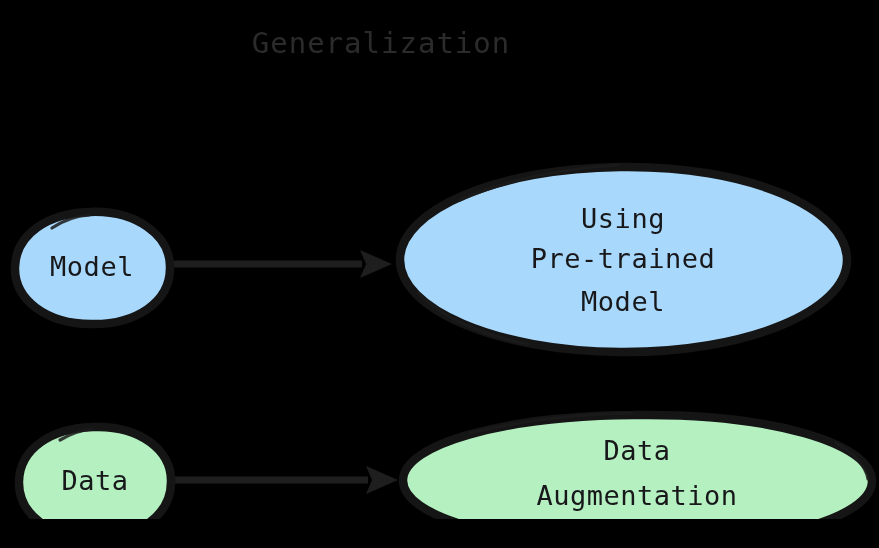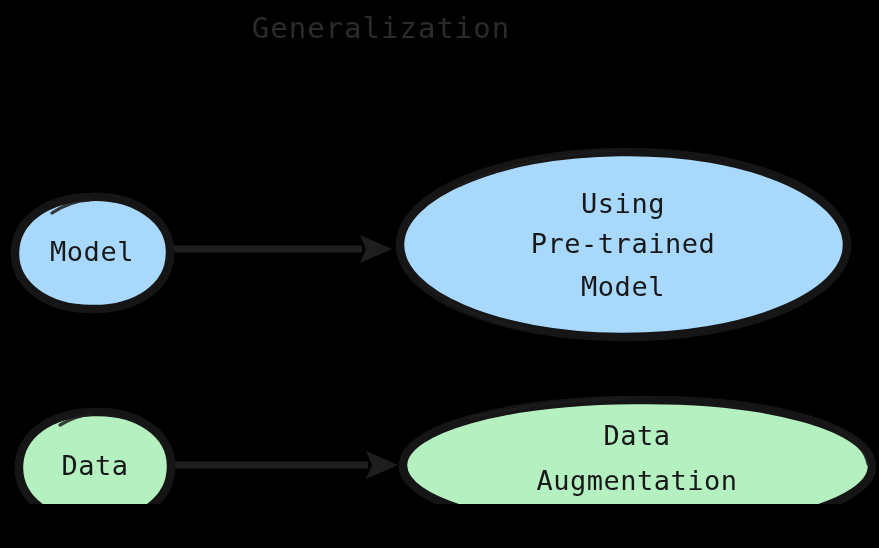--- a/index.html
+++ b/index.html
@@ -7,20 +7,21 @@
     padding: 0;
     background: #000000;
   }
   #canvas {
     position: relative;
     width: 879px;
     height: 504px;
     background: #000000;
     overflow: hidden;
     font-family: "DejaVu Sans Mono", monospace;
+    margin-top: 15px;
   }
   #diagram-svg {
     position: absolute;
     top: 0;
     left: 0;
     width: 879px;
     height: 548px;
   }
   .rough-fill { stroke: none; }
   .rough-stroke {

